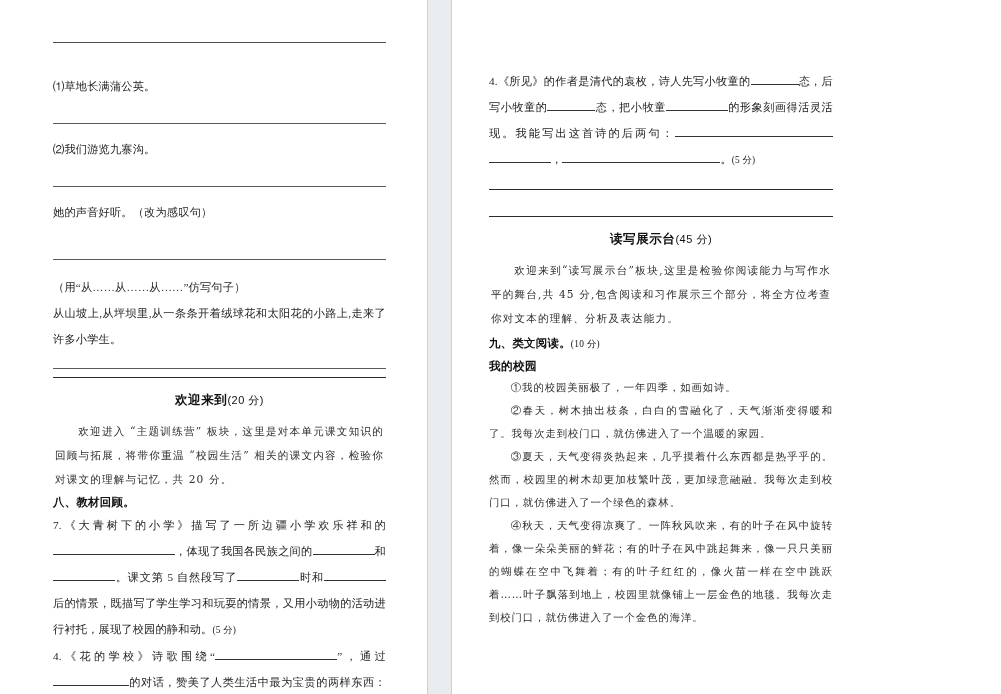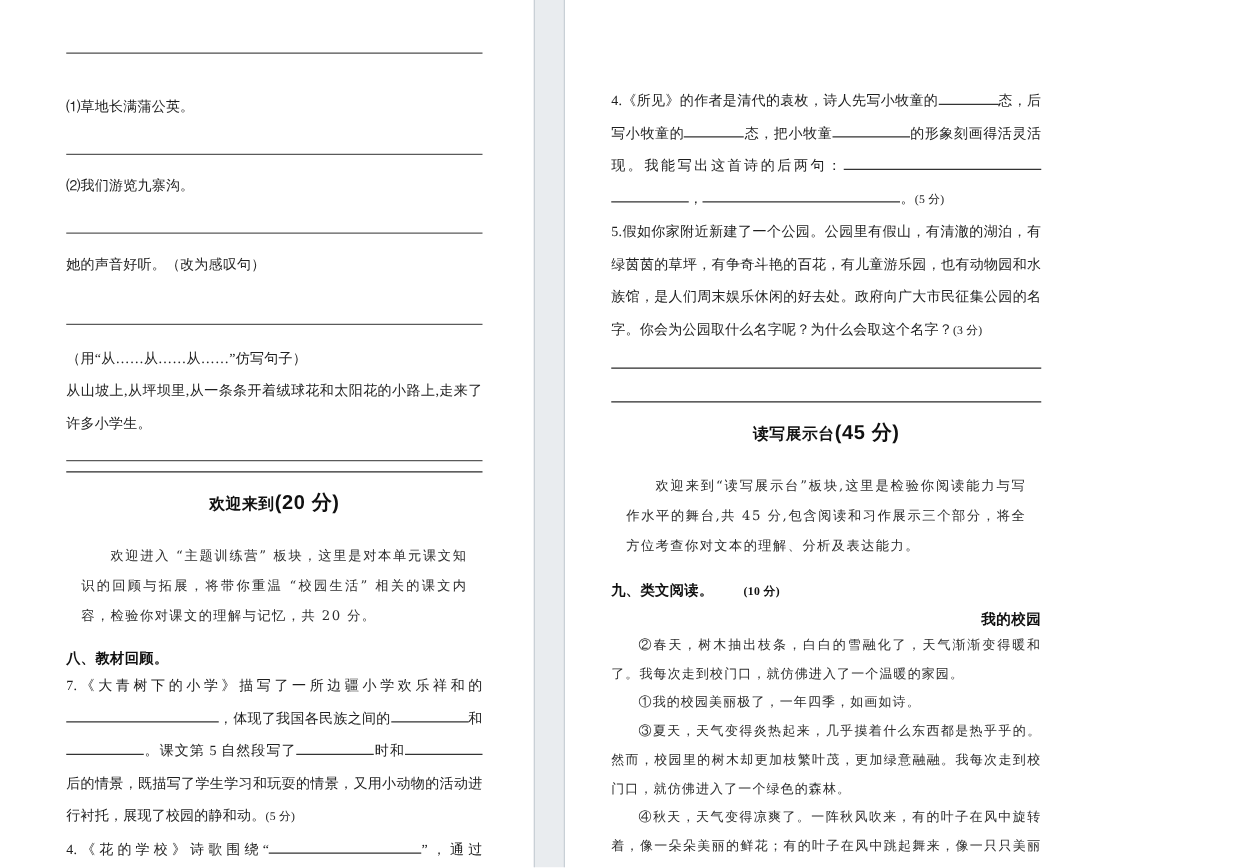--- a/index.html
+++ b/index.html
@@ -66,53 +66,52 @@
   .sec-title {
     text-align: center;
     font-family: "Liberation Sans", "DejaVu Sans", sans-serif;
     font-weight: bold;
     font-size: 12.6px;
     letter-spacing: 0.5px;
     margin: 0;
     color: #111;
   }
   .sec-title .pts {
-    font-weight: bold;
-    font-size: 16px;
+    font-weight: normal;
+    font-size: 11px;
   }
 
   
   .intro {
     font-family: "DejaVu Serif", "Liberation Serif", serif;
     font-size: 10.6px;
     line-height: 24px;
     text-align: justify;
     letter-spacing: 1.15px;
     color: #2d2d2d;
-    margin: 12px;
+    margin: 2px;
   }
   .intro.indent { text-indent: 2.2em; }
 
   .sub-head {
     font-family: "Liberation Sans", "DejaVu Sans", sans-serif;
     font-weight: bold;
     font-size: 11.4px;
     letter-spacing: 0.3px;
     margin: 0;
     color: #111;
   }
   .sub-head .pts {
     font-family: "Liberation Serif", serif;
-    font-weight: bold;
+    font-weight: normal;
     font-size: 9.4px;
-    margin-left: 24px;
   }
 
   .essay-title {
-    text-align: right;
+    text-align: left;
     font-family: "Liberation Sans", "DejaVu Sans", sans-serif;
     font-weight: bold;
     font-size: 11.6px;
     letter-spacing: 0.4px;
     margin: 0;
     color: #111;
   }
   .essay-p {
     font-family: "DejaVu Serif", "Liberation Serif", serif;
     font-size: 10.4px;
@@ -226,23 +225,20 @@
   <div class="col col-right">
 
     <div class="spacer-30"></div>
     <div class="spacer-30"></div>
     <div class="spacer-8"></div>
 
     <p class="q">
       <span>4.《所见》的作者是清代的袁枚，诗人先写小牧童的</span><span class="u u-s"></span><span>态，后写小牧童的</span><span class="u u-s"></span><span>态，把小牧童</span><span class="u u-m"></span><span>的形象刻画得活灵活现。我能写出这首诗的后两句：</span><span class="u u-xxl"></span><span class="u u-m"></span><span>，</span><span class="u u-xxl"></span><span>。</span><span class="pts">(5 分)</span>
     </p>
 
-    <p class="q">
-      <span>5.假如你家附近新建了一个公园。公园里有假山，有清澈的湖泊，有绿茵茵的草坪，有争奇斗艳的百花，有儿童游乐园，也有动物园和水族馆，是人们周末娱乐休闲的好去处。政府向广大市民征集公园的名字。你会为公园取什么名字呢？为什么会取这个名字？</span><span class="pts">(3 分)</span>
-    </p>
 
     <div class="spacer-16"></div>
     <div class="rule-strong"></div>
     <div class="spacer-26"></div>
     <div class="rule-strong"></div>
 
     <div class="spacer-14"></div>
 
     <p class="sec-title">
       <span>读写展示台</span><span class="pts">(45 分)</span>
@@ -257,20 +253,20 @@
     <p class="sub-head">
       <span>九、类文阅读。</span><span class="pts">(10 分)</span>
     </p>
 
     <div class="spacer-8"></div>
 
     <p class="essay-title">我的校园</p>
 
     <div class="spacer-2"></div>
 
+    <p class="essay-p">①我的校园美丽极了，一年四季，如画如诗。</p>
     <p class="essay-p">②春天，树木抽出枝条，白白的雪融化了，天气渐渐变得暖和了。我每次走到校门口，就仿佛进入了一个温暖的家园。</p>
-    <p class="essay-p">①我的校园美丽极了，一年四季，如画如诗。</p>
     <p class="essay-p">③夏天，天气变得炎热起来，几乎摸着什么东西都是热乎乎的。然而，校园里的树木却更加枝繁叶茂，更加绿意融融。我每次走到校门口，就仿佛进入了一个绿色的森林。</p>
     <p class="essay-p">④秋天，天气变得凉爽了。一阵秋风吹来，有的叶子在风中旋转着，像一朵朵美丽的鲜花；有的叶子在风中跳起舞来，像一只只美丽的蝴蝶在空中飞舞着；有的叶子红红的，像火苗一样在空中跳跃着……叶子飘落到地上，校园里就像铺上一层金色的地毯。我每次走到校门口，就仿佛进入了一个金色的海洋。</p>
 
   </div>
 
 </div>
 
 </body></html>

